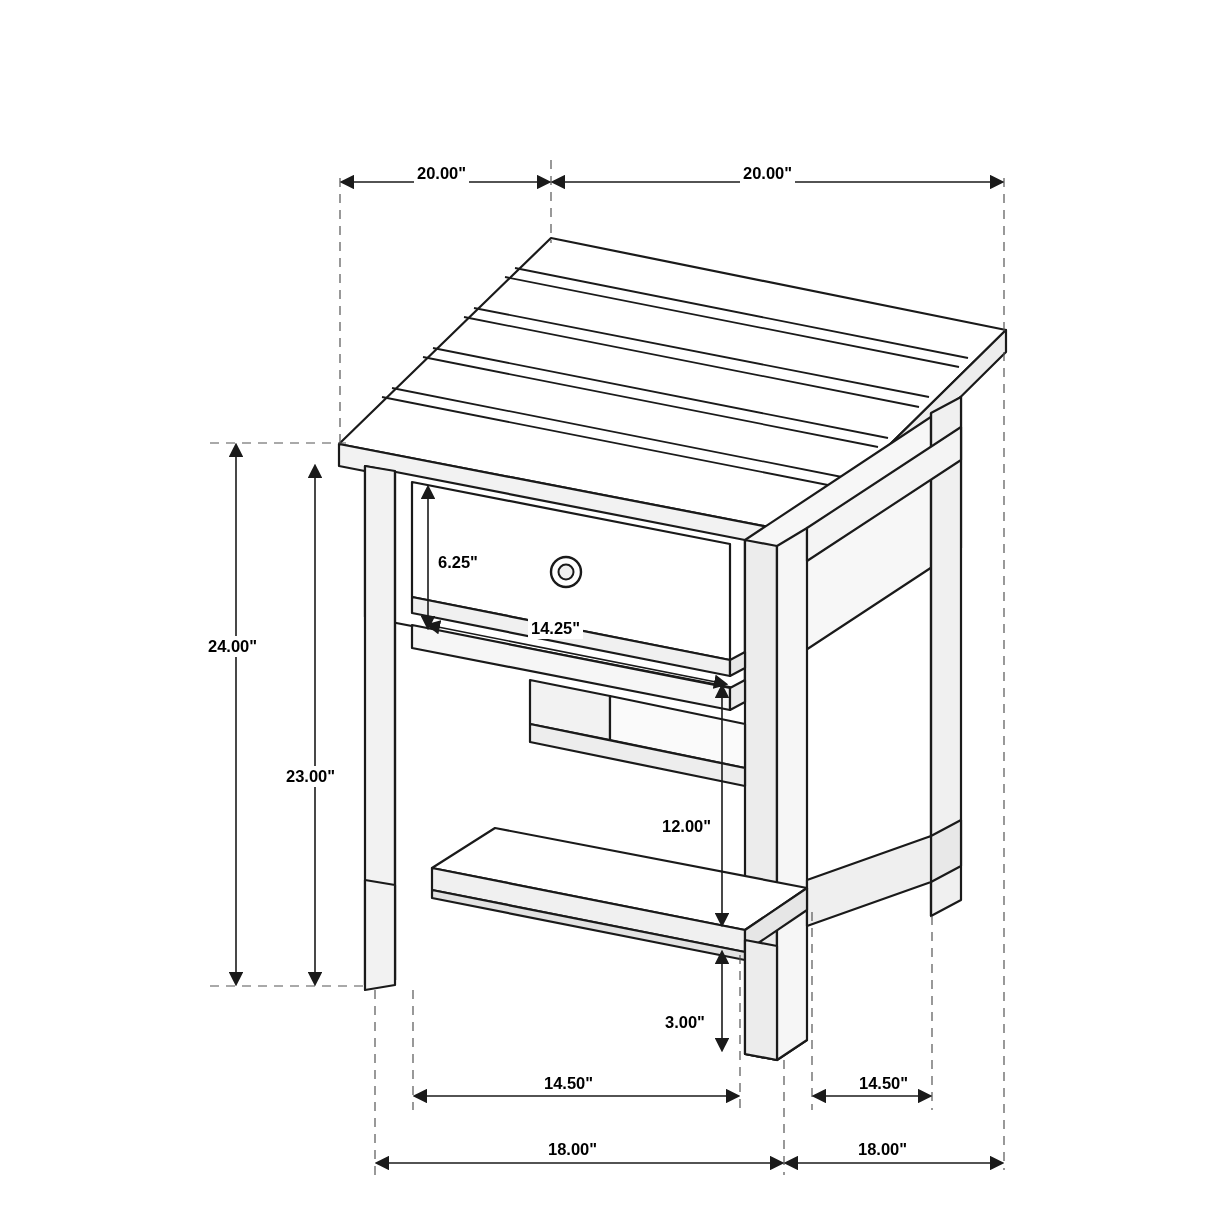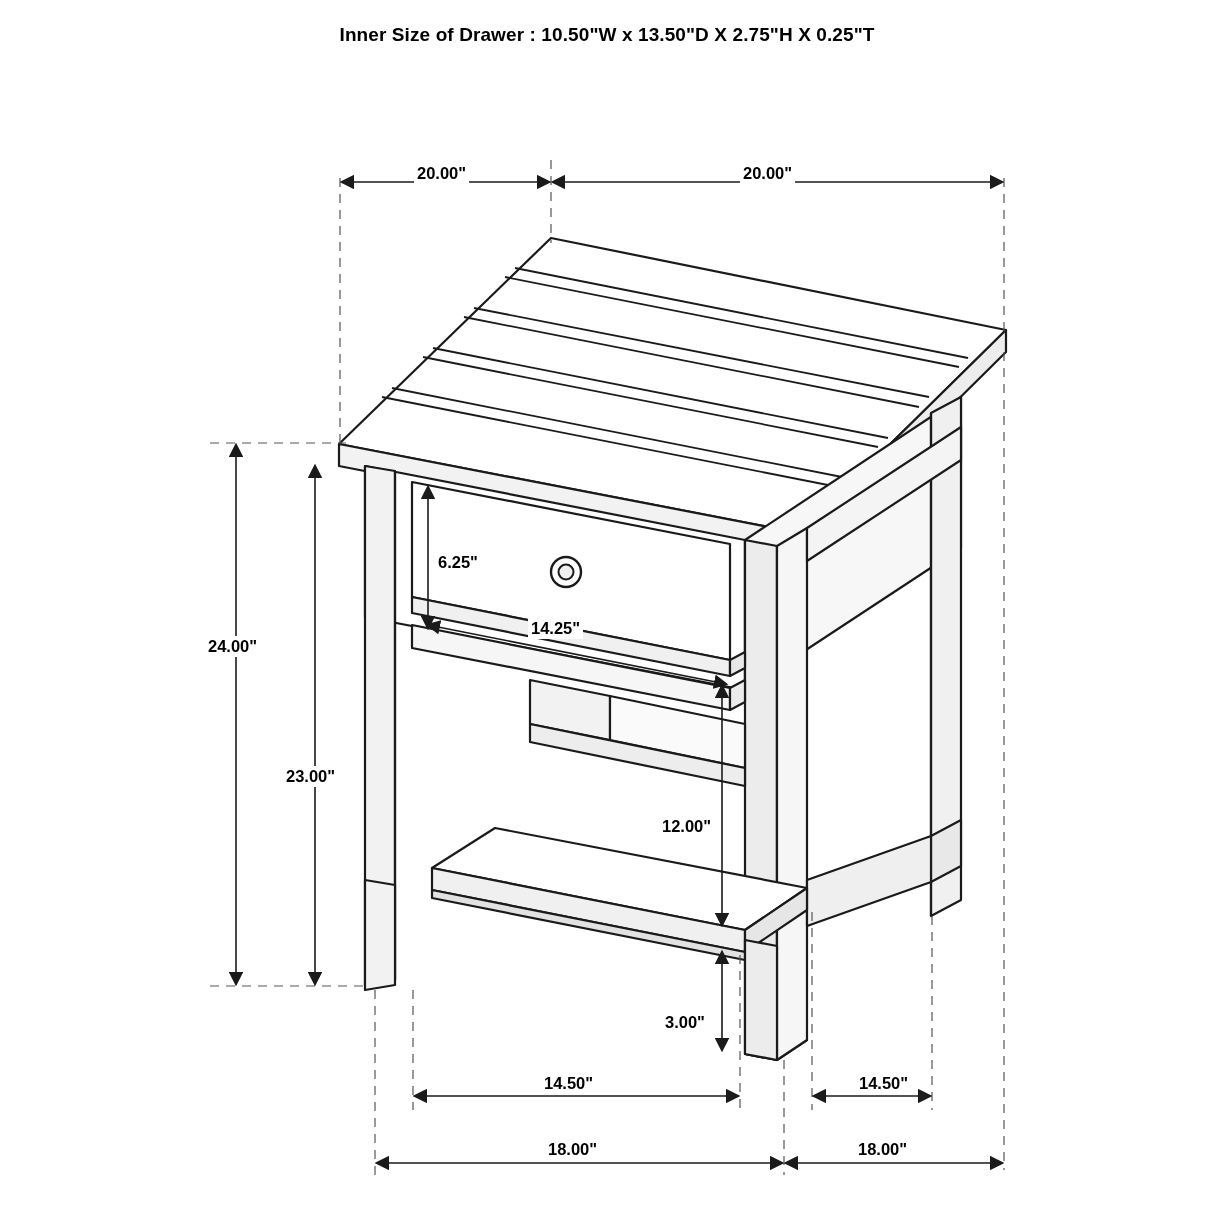--- a/index.html
+++ b/index.html
@@ -44,21 +44,20 @@
     background: #ffffff;
     padding: 1px 3px;
     white-space: nowrap;
   }
 </style>
 </head>
 <body>
 
 <div id="page">
 
-  <div id="title">Inner Size of Drawer : 10.50"W x 13.50"D X 2.75"H X 0.25"T</div>
 
   <svg id="svg-stage" viewBox="0 0 1214 1214">
     <defs>
       <marker id="arrowEnd" viewBox="0 0 12 12" refX="10" refY="6" markerWidth="9" markerHeight="9" orient="auto">
         <path d="M0,0 L12,6 L0,12 z" fill="#1a1a1a"></path>
       </marker>
       <marker id="arrowStart" viewBox="0 0 12 12" refX="2" refY="6" markerWidth="9" markerHeight="9" orient="auto">
         <path d="M12,0 L0,6 L12,12 z" fill="#1a1a1a"></path>
       </marker>
     </defs>

